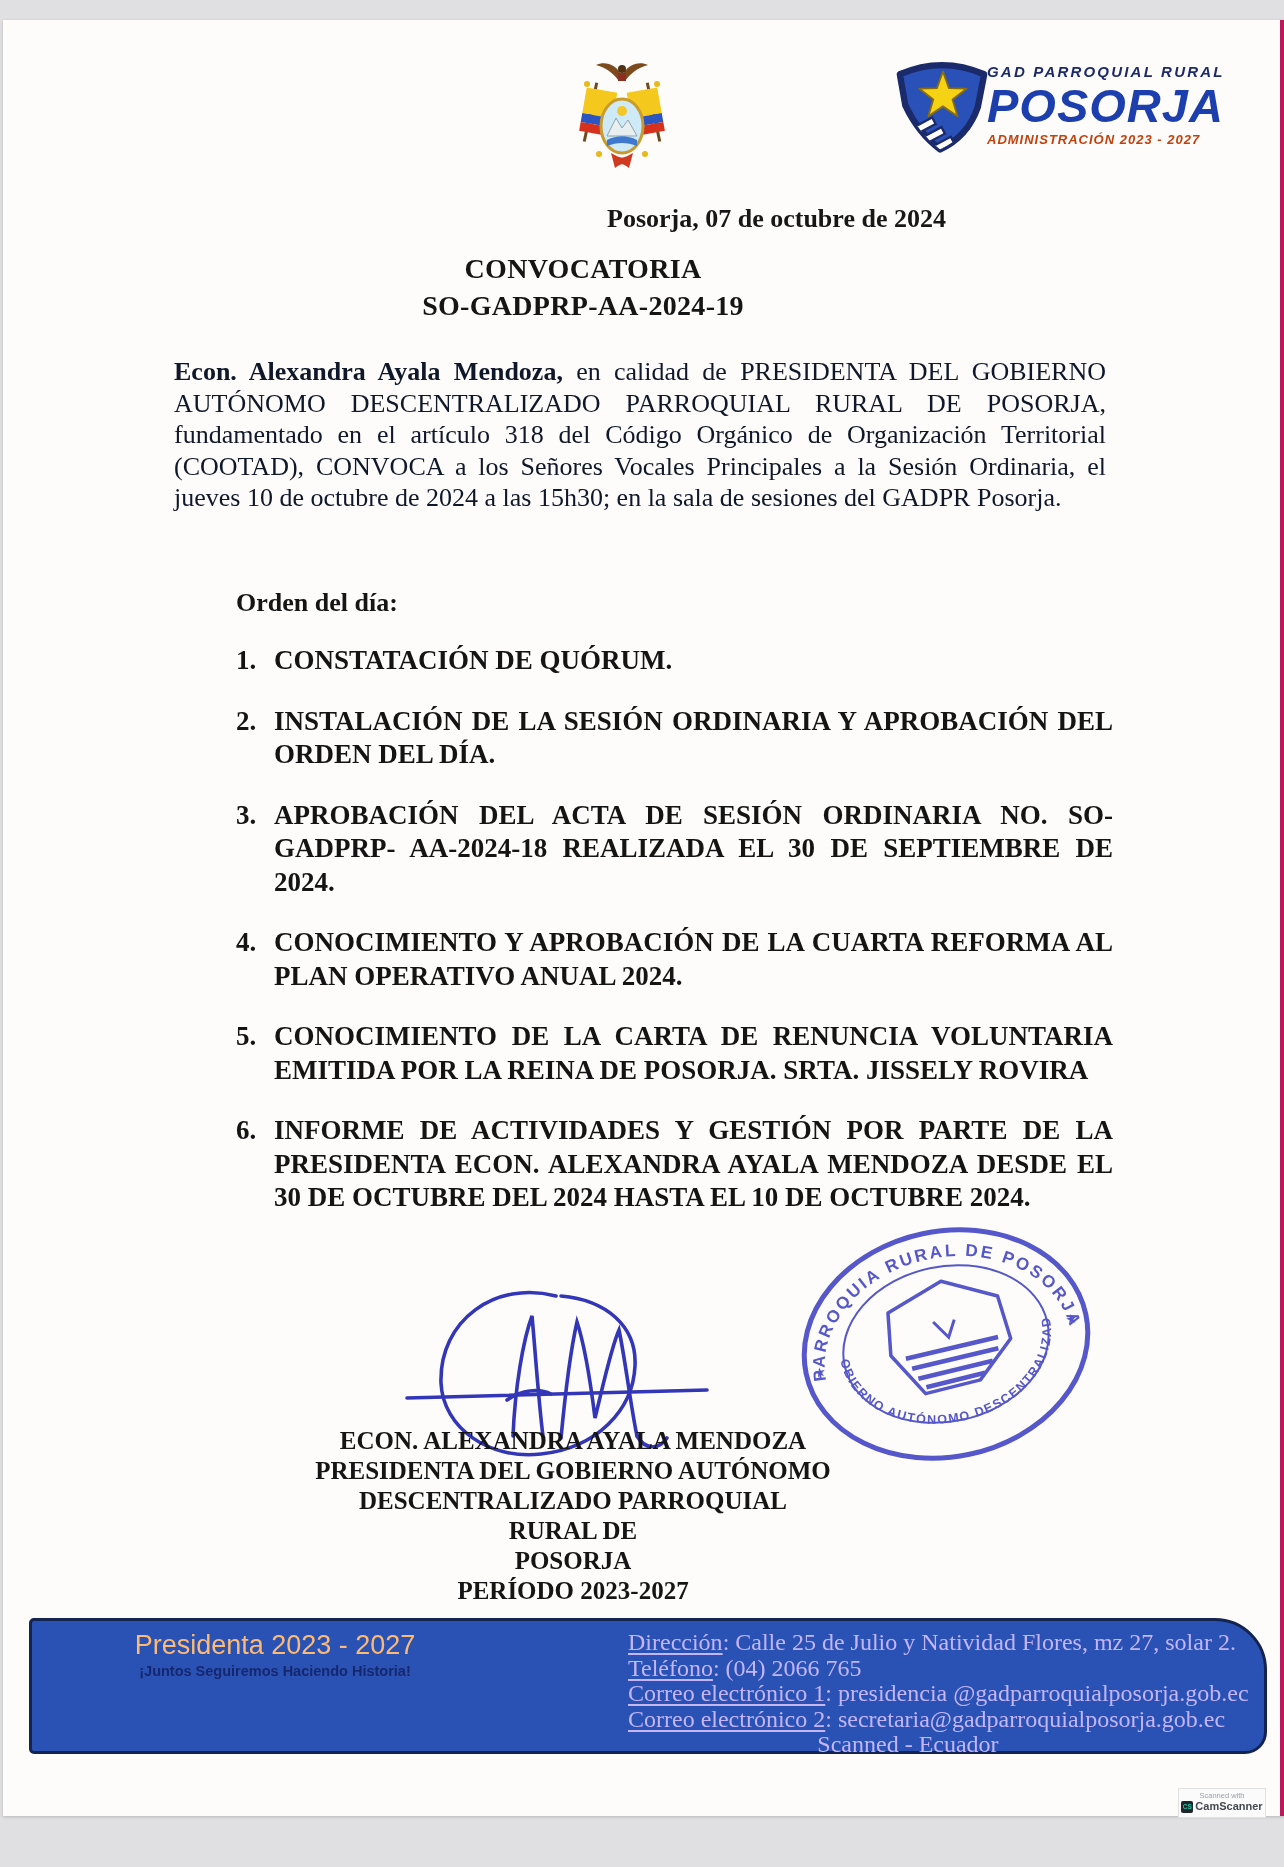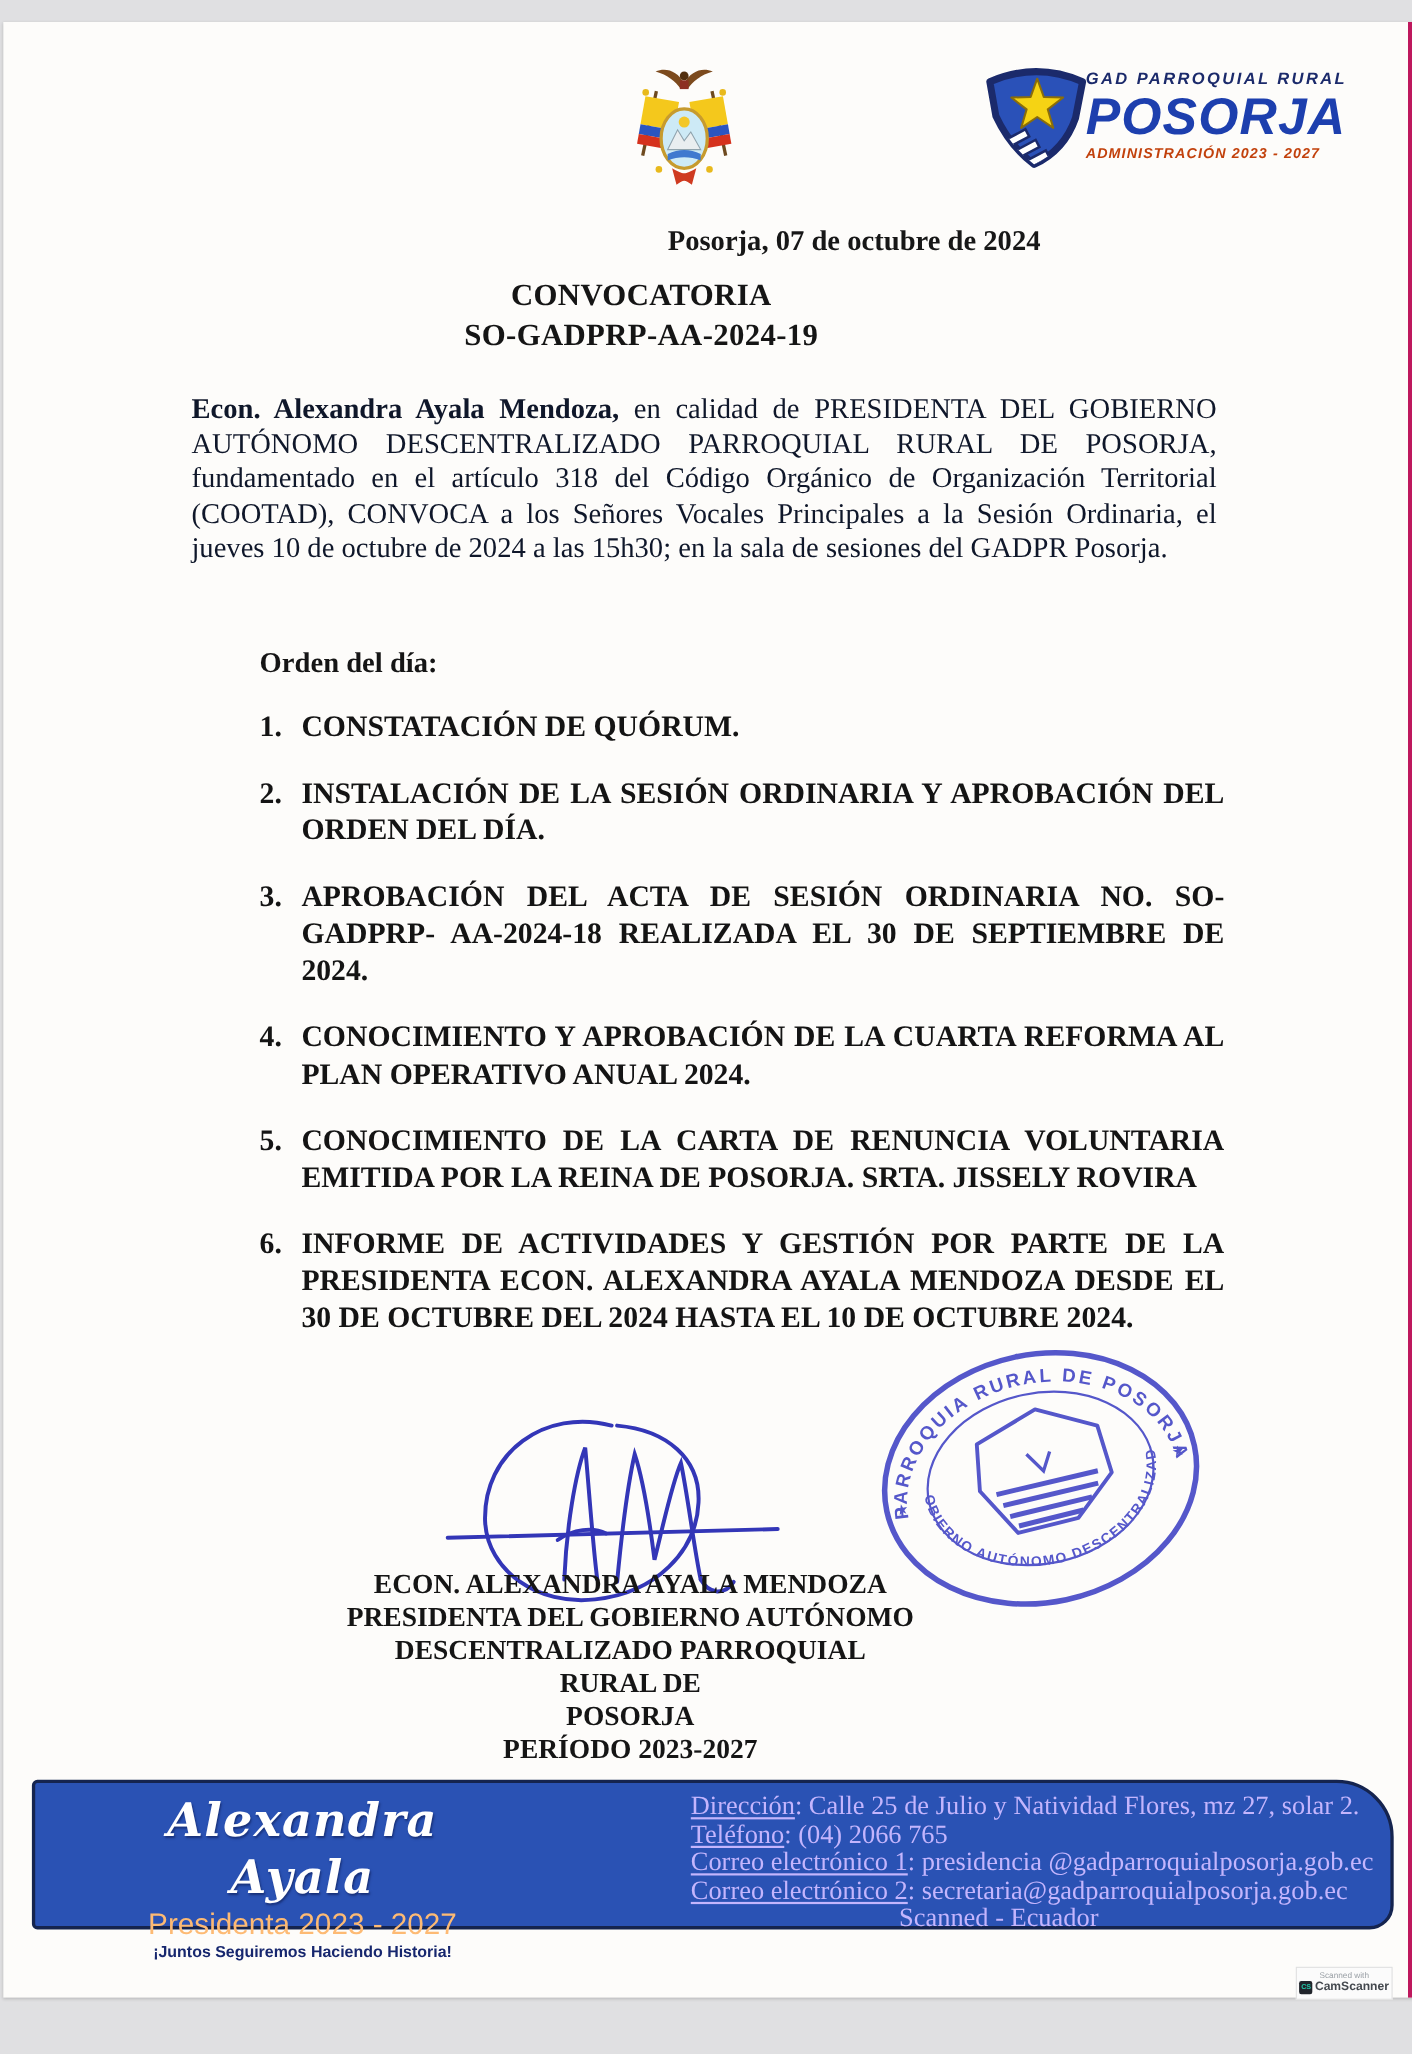--- a/index.html
+++ b/index.html
@@ -210,21 +210,20 @@
     <div class="abs sig-name-block" style="left:310px;top:1406px;">
       <div>ECON. ALEXANDRA AYALA MENDOZA</div>
       <div>PRESIDENTA DEL GOBIERNO AUTÓNOMO</div>
       <div>DESCENTRALIZADO PARROQUIAL RURAL DE</div>
       <div>POSORJA</div>
       <div>PERÍODO 2023-2027</div>
     </div>
 
     <div class="abs footer-banner">
       <div class="footer-left">
-        <div class="script-name">Alexandra Ayala</div>
         <div class="role">Presidenta 2023 - 2027</div>
         <div class="tagline">¡Juntos Seguiremos Haciendo Historia!</div>
       </div>
       <div class="footer-right">
         <div class="contact-line"><span class="lbl">Dirección</span><span>: Calle 25 de Julio y Natividad Flores, mz 27, solar 2.</span></div>
         <div class="contact-line"><span class="lbl">Teléfono</span><span>: (04) 2066 765</span></div>
         <div class="contact-line"><span class="lbl">Correo electrónico 1</span><span>: presidencia @gadparroquialposorja.gob.ec</span></div>
         <div class="contact-line"><span class="lbl">Correo electrónico 2</span><span>: secretaria@gadparroquialposorja.gob.ec</span></div>
         <div class="footer-loc">Scanned - Ecuador</div>
       </div>

